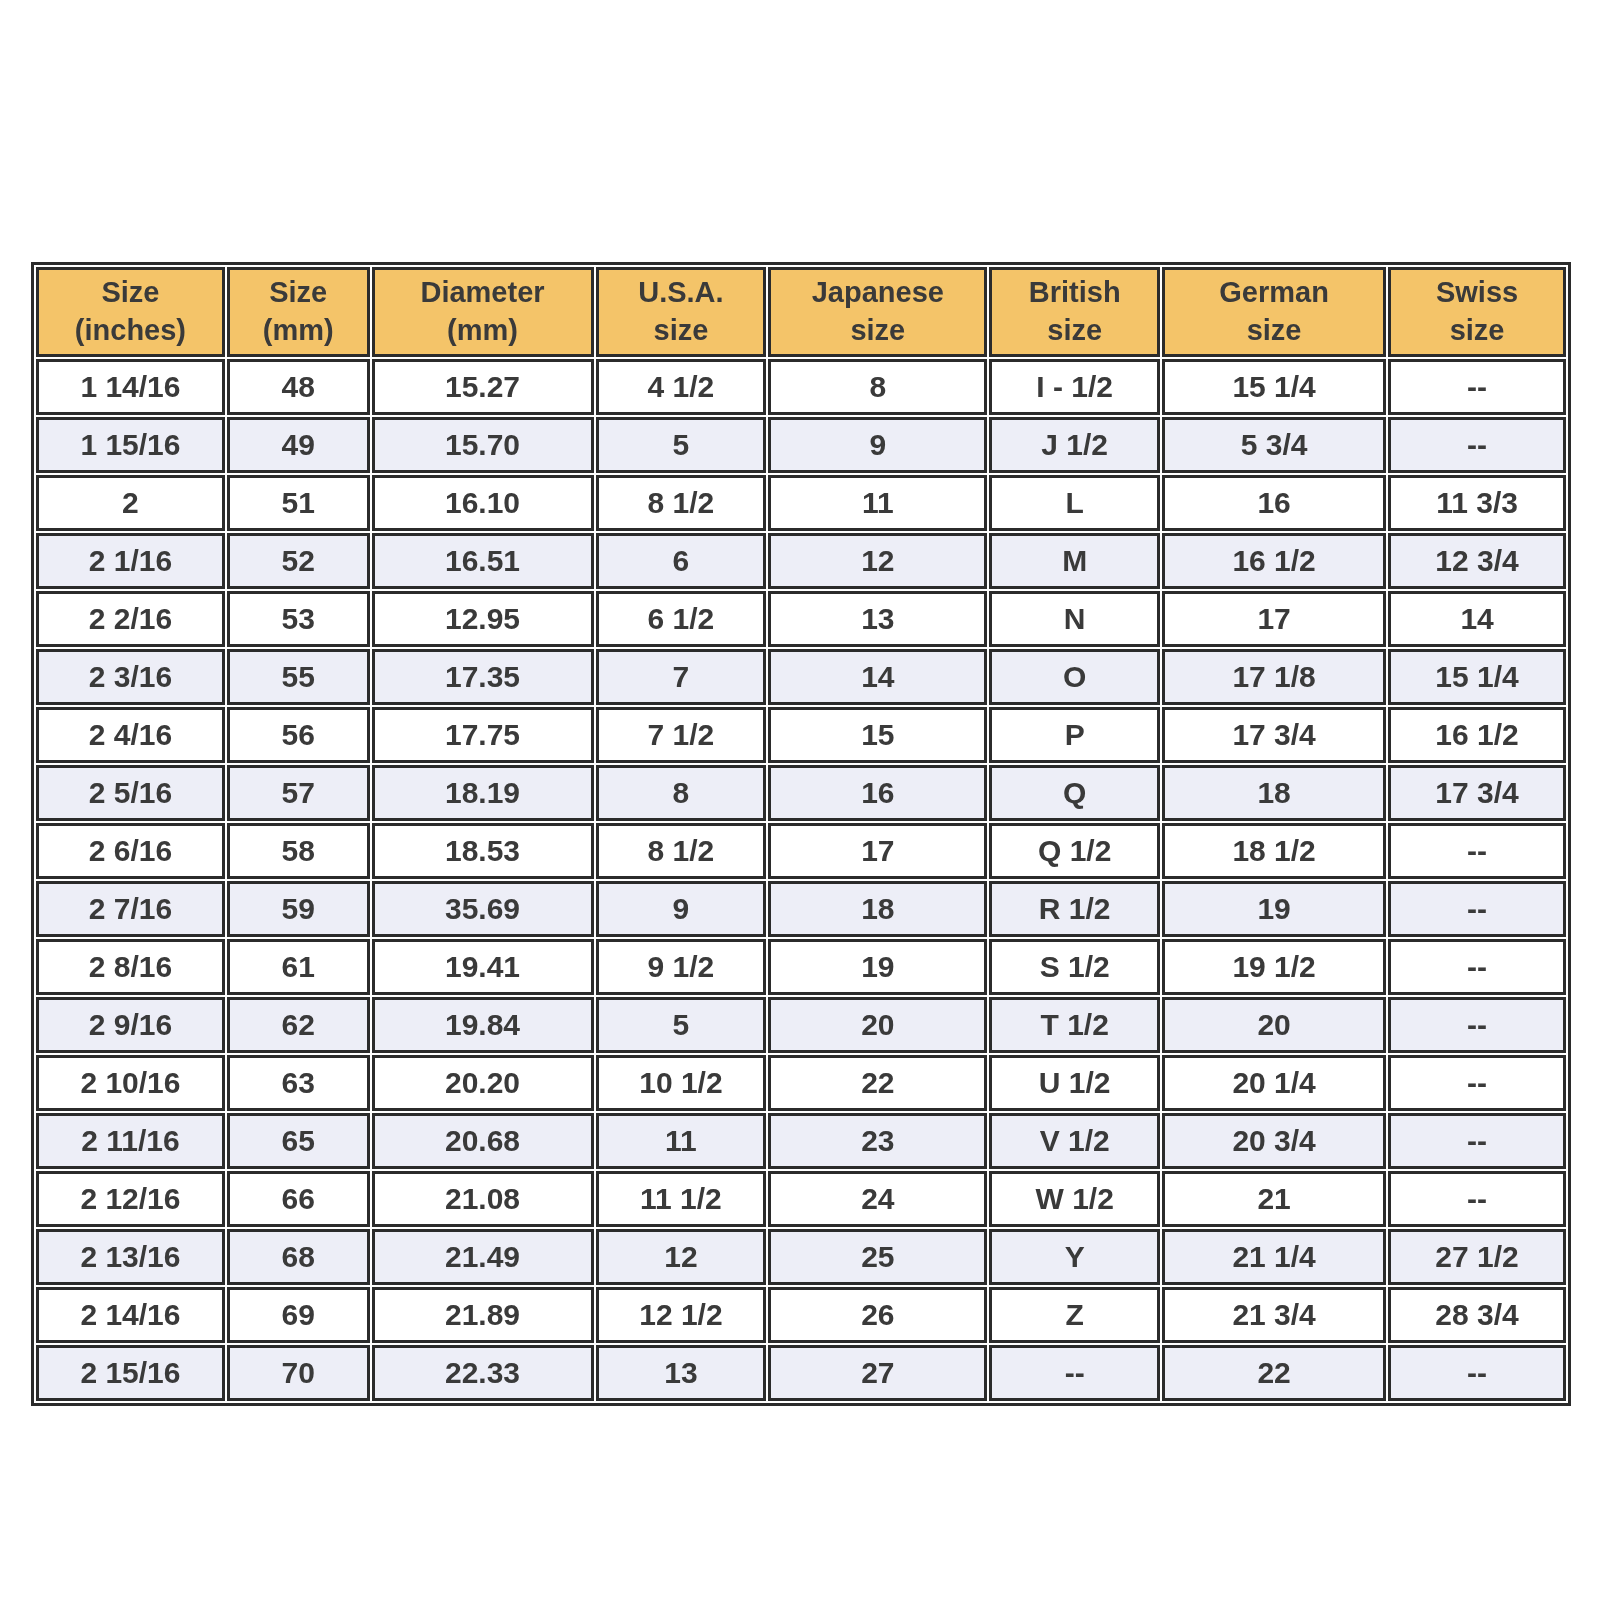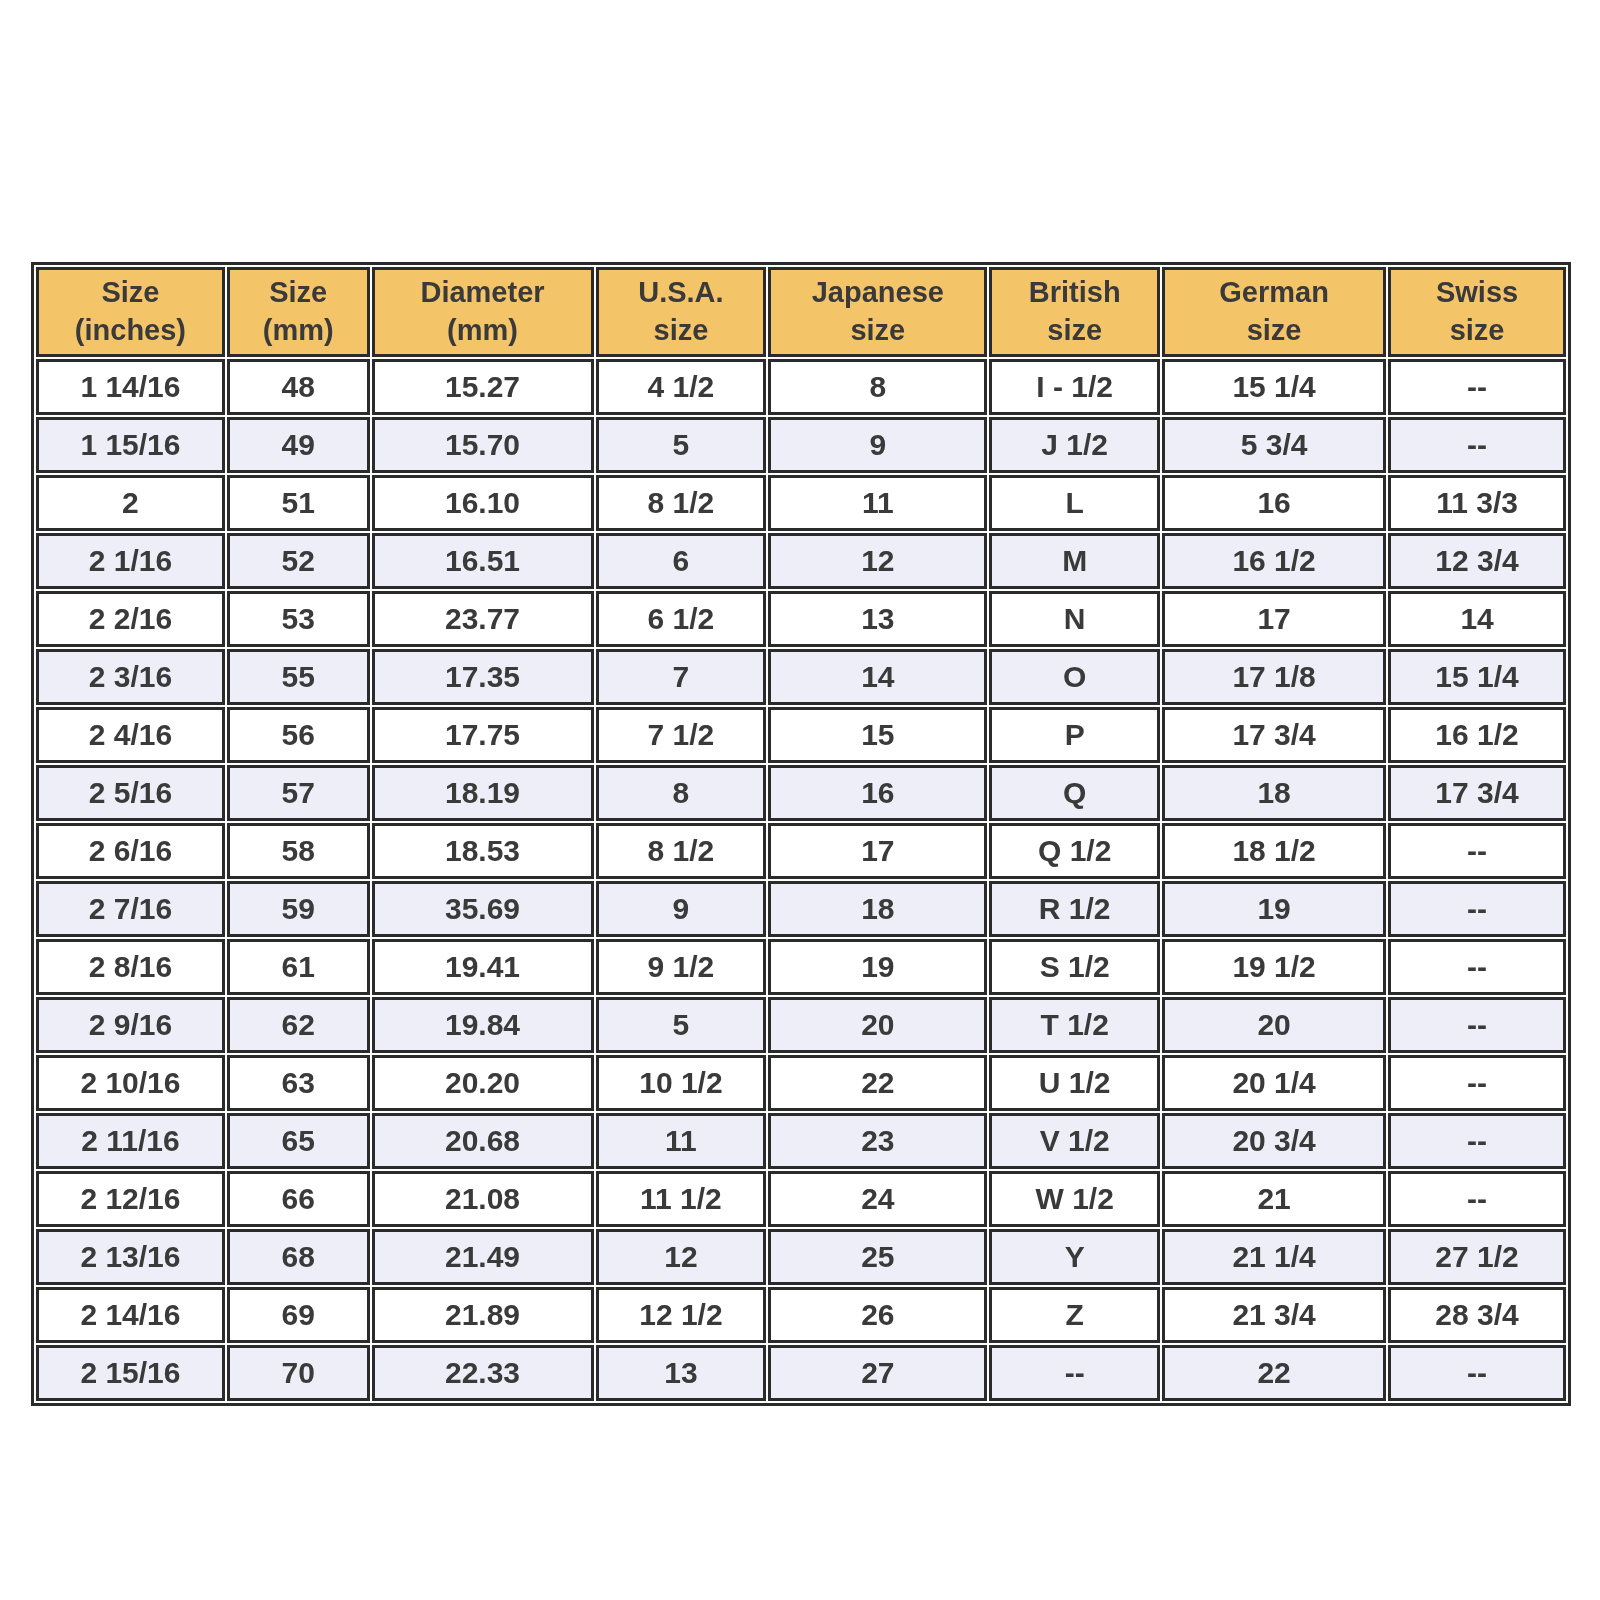--- a/index.html
+++ b/index.html
@@ -126,21 +126,21 @@
           <td>16.51</td>
           <td>6</td>
           <td>12</td>
           <td>M</td>
           <td>16 1/2</td>
           <td>12 3/4</td>
         </tr>
         <tr>
           <td>2 2/16</td>
           <td>53</td>
-          <td>23.77</td>
+          <td>12.95</td>
           <td>6 1/2</td>
           <td>13</td>
           <td>N</td>
           <td>17</td>
           <td>14</td>
         </tr>
         <tr>
           <td>2 3/16</td>
           <td>55</td>
           <td>17.35</td>

